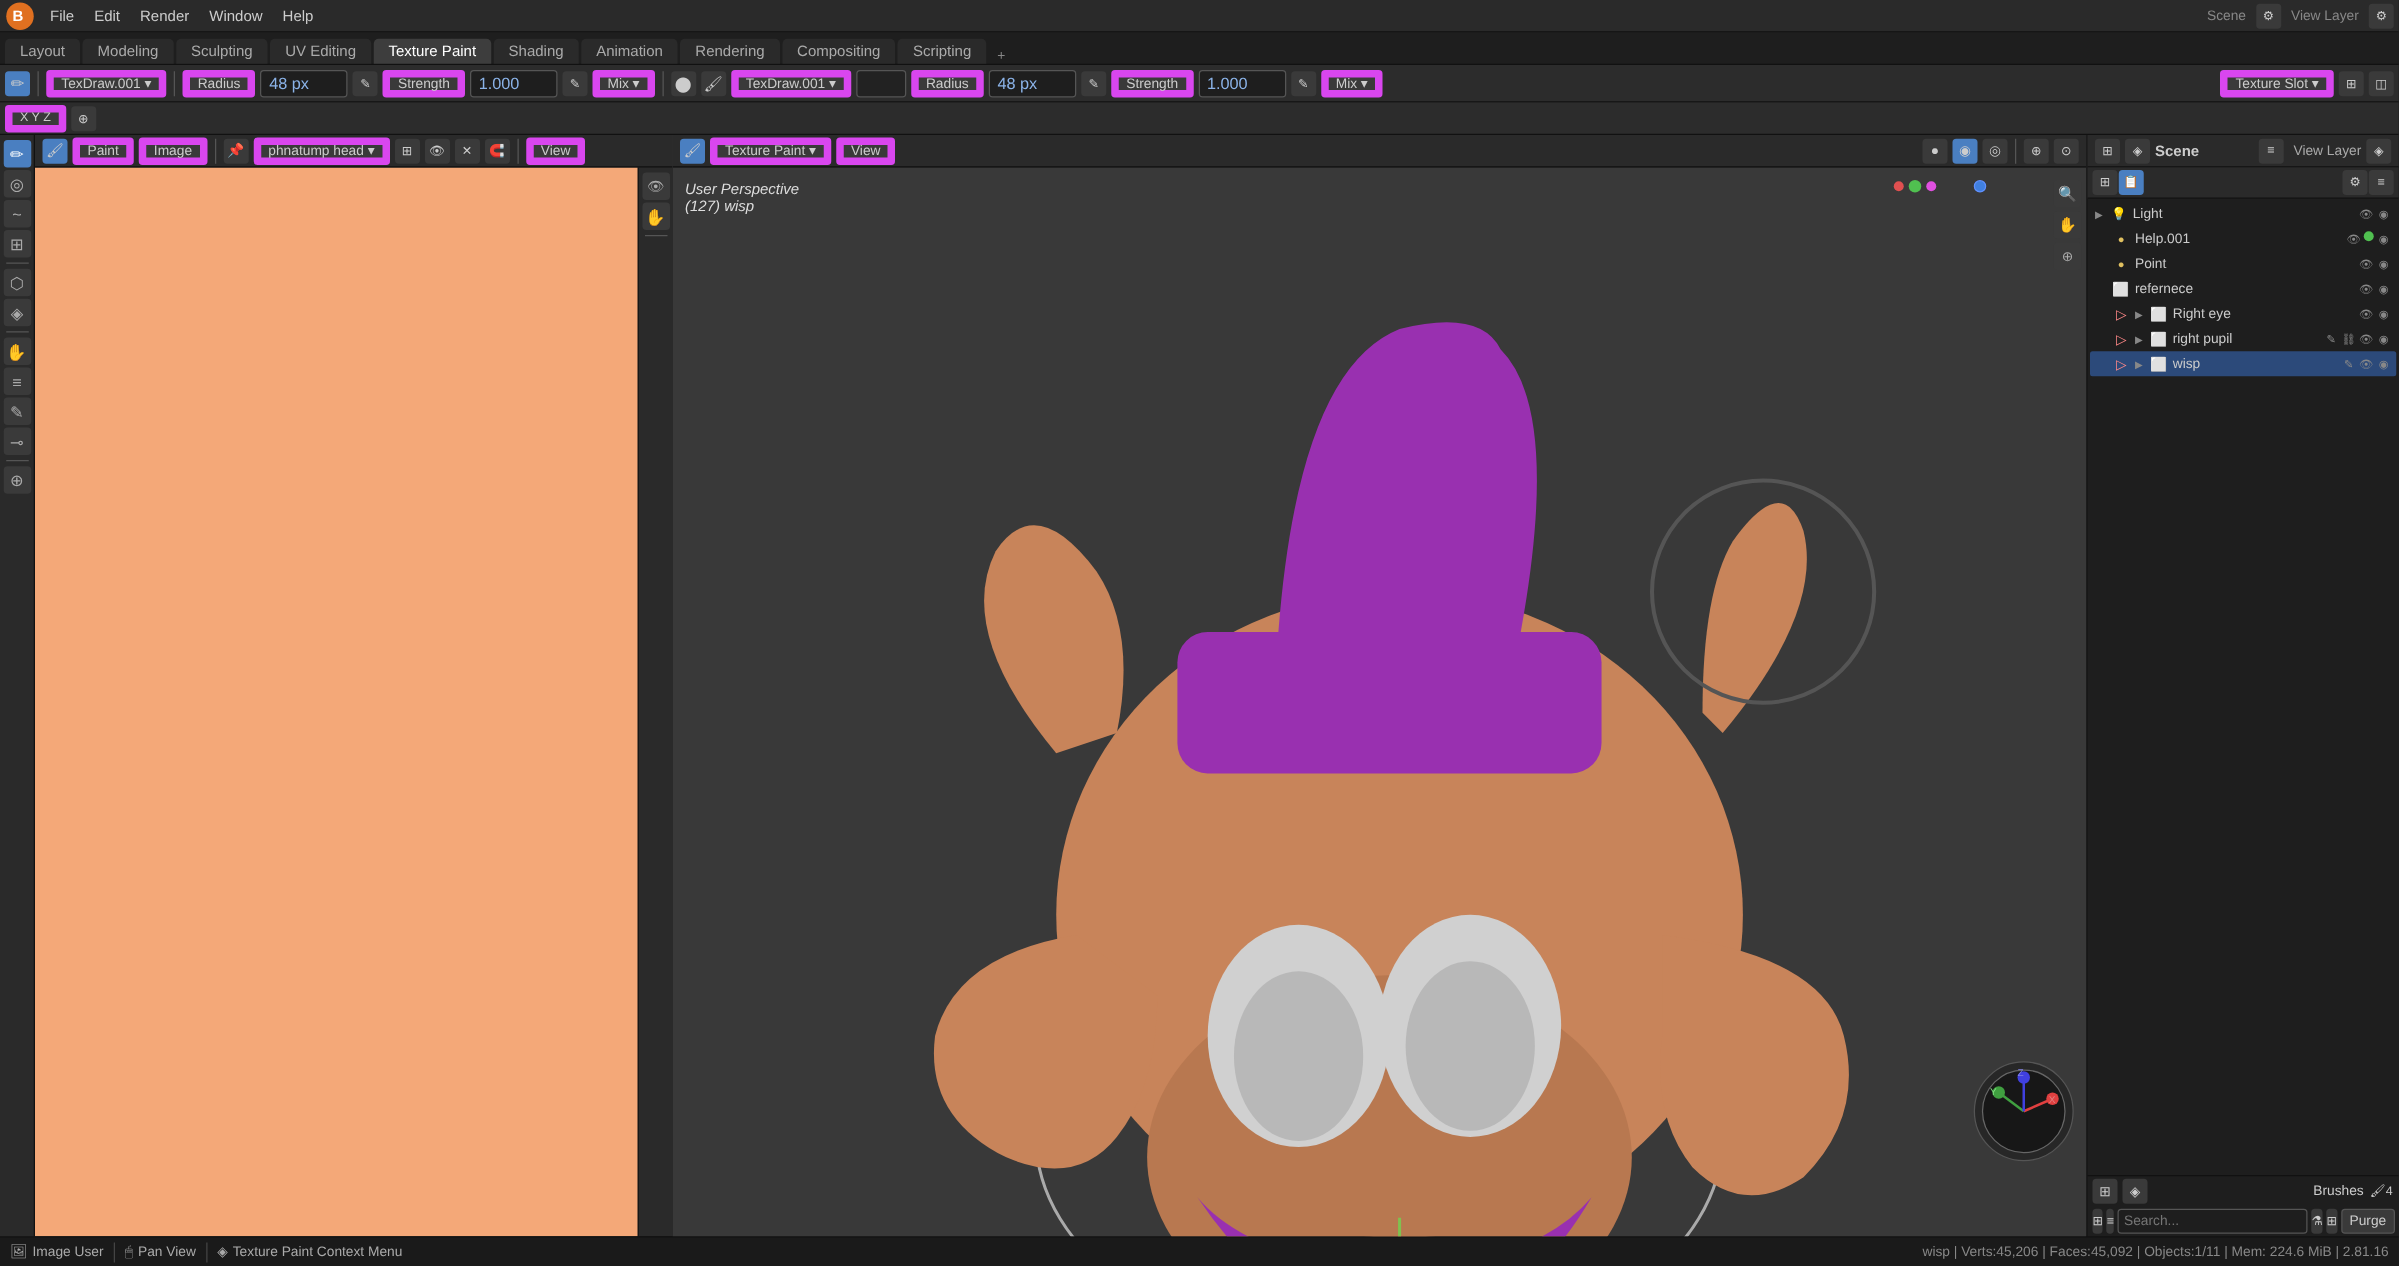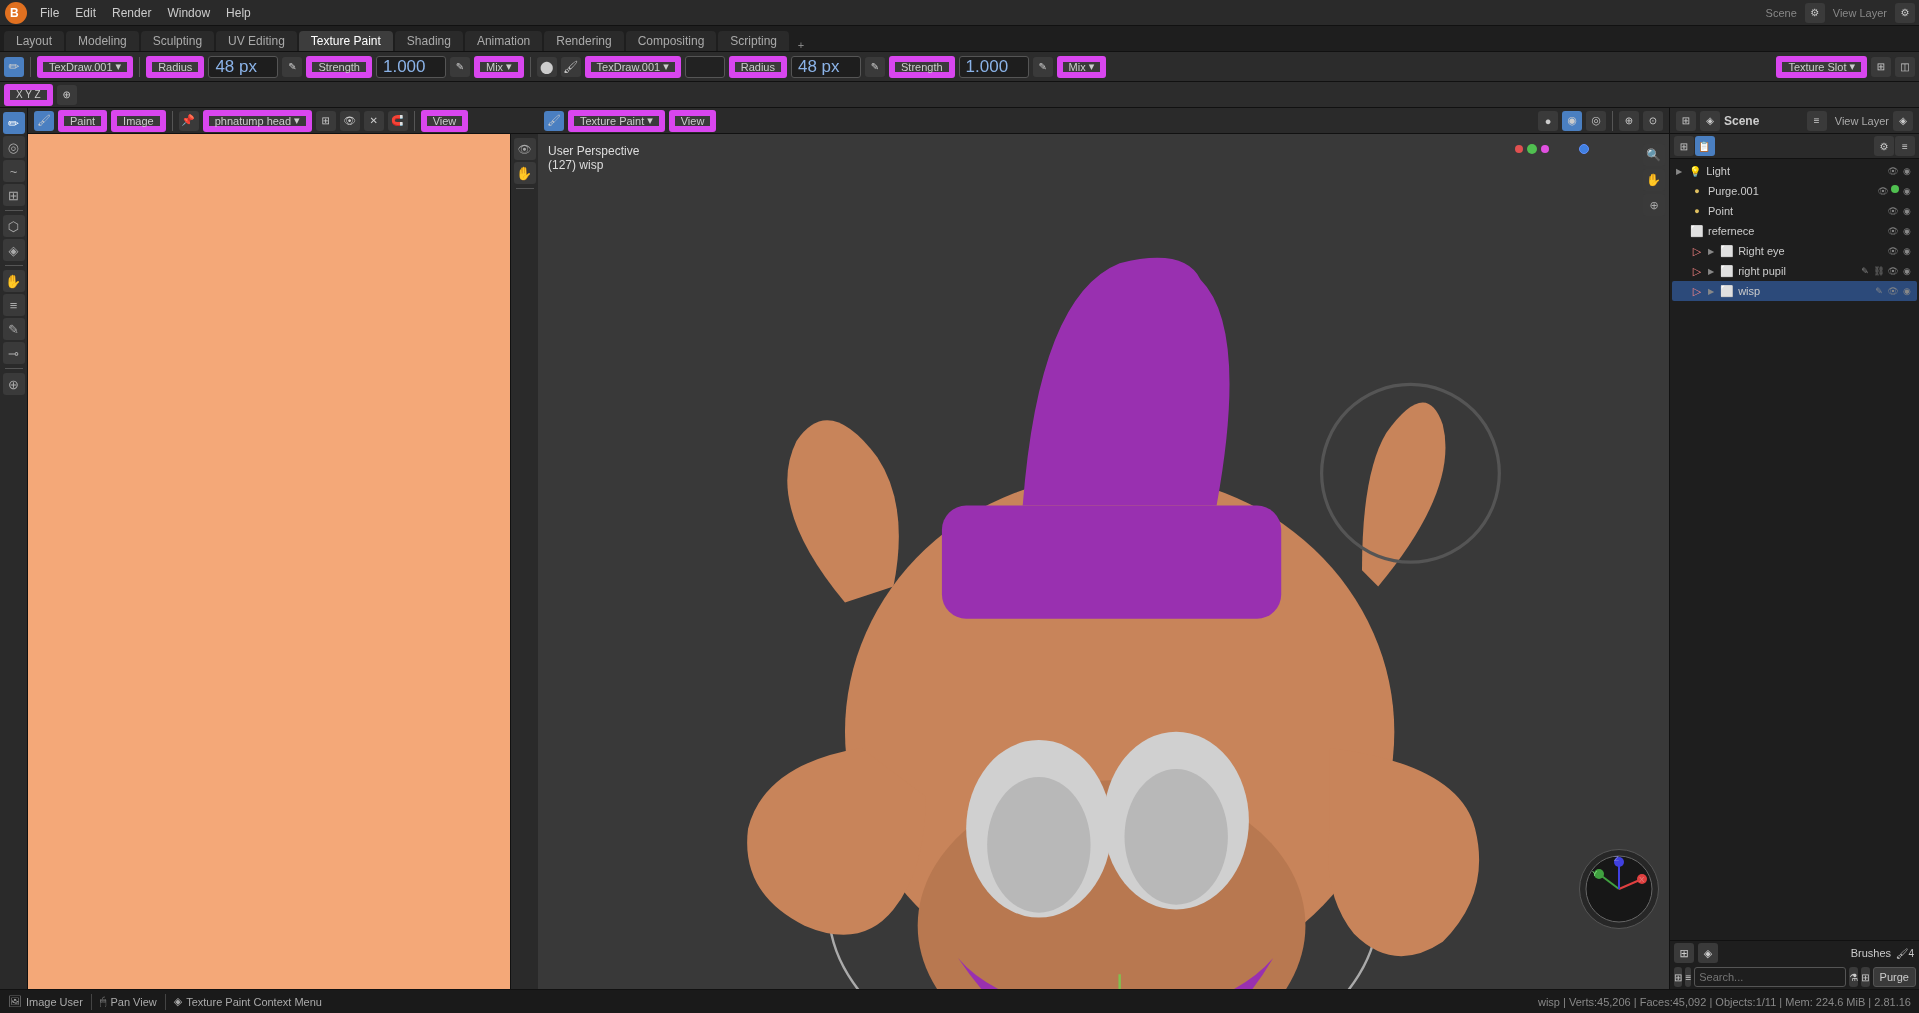--- a/index.html
+++ b/index.html
@@ -84,21 +84,21 @@
       align-items: center;
       gap: 3px;
     }
     .toolbar-sep { width: 1px; height: 20px; background: #555; margin: 0 2px; }
     .toolbar-number {
       height: 22px;
       background: #1e1e1e;
       border: 1px solid #555;
       border-radius: 3px;
       color: #8bb3e8;
-      font-size: 17px;
+      font-size: 13px;
       padding: 0 6px;
       width: 70px;
       display: flex;
       align-items: center;
     }
 
     
     #header-row2 {
       height: 26px;
       background: #2c2c2c;
@@ -186,20 +186,21 @@
       top: 0; left: 0; right: 0;
       z-index: 10;
     }
     .viewport-info {
       position: absolute;
       top: 36px;
       left: 10px;
       color: #ccc;
       font-size: 12px;
       z-index: 5;
+      font-style: italic;
     }
 
     
     #viewport-right-tools {
       position: absolute;
       right: 4px;
       top: 36px;
       display: flex;
       flex-direction: column;
       gap: 3px;
@@ -652,21 +653,21 @@
         <span class="expand-tri">▶</span>
         <span class="item-icon" style="color:#e0c060;">💡</span>
         <span class="item-label">Light</span>
         <div class="item-actions">
           <div class="item-action-btn">👁</div>
           <div class="item-action-btn">◉</div>
         </div>
       </div>
       <div class="outliner-item" style="padding-left:18px;">
         <span class="item-icon" style="color:#e0c060;font-size:9px;">●</span>
-        <span class="item-label">Purge.001</span>
+        <span class="item-label">Help.001</span>
         <div class="item-actions">
           <div class="item-action-btn">👁</div>
           <div class="item-action-btn" style="width:8px;height:8px;border-radius:50%;background:#50c050;"></div>
           <div class="item-action-btn">◉</div>
         </div>
       </div>
       <div class="outliner-item" style="padding-left:18px;">
         <span class="item-icon" style="color:#e0c060;font-size:9px;">●</span>
         <span class="item-label">Point</span>
         <div class="item-actions">

